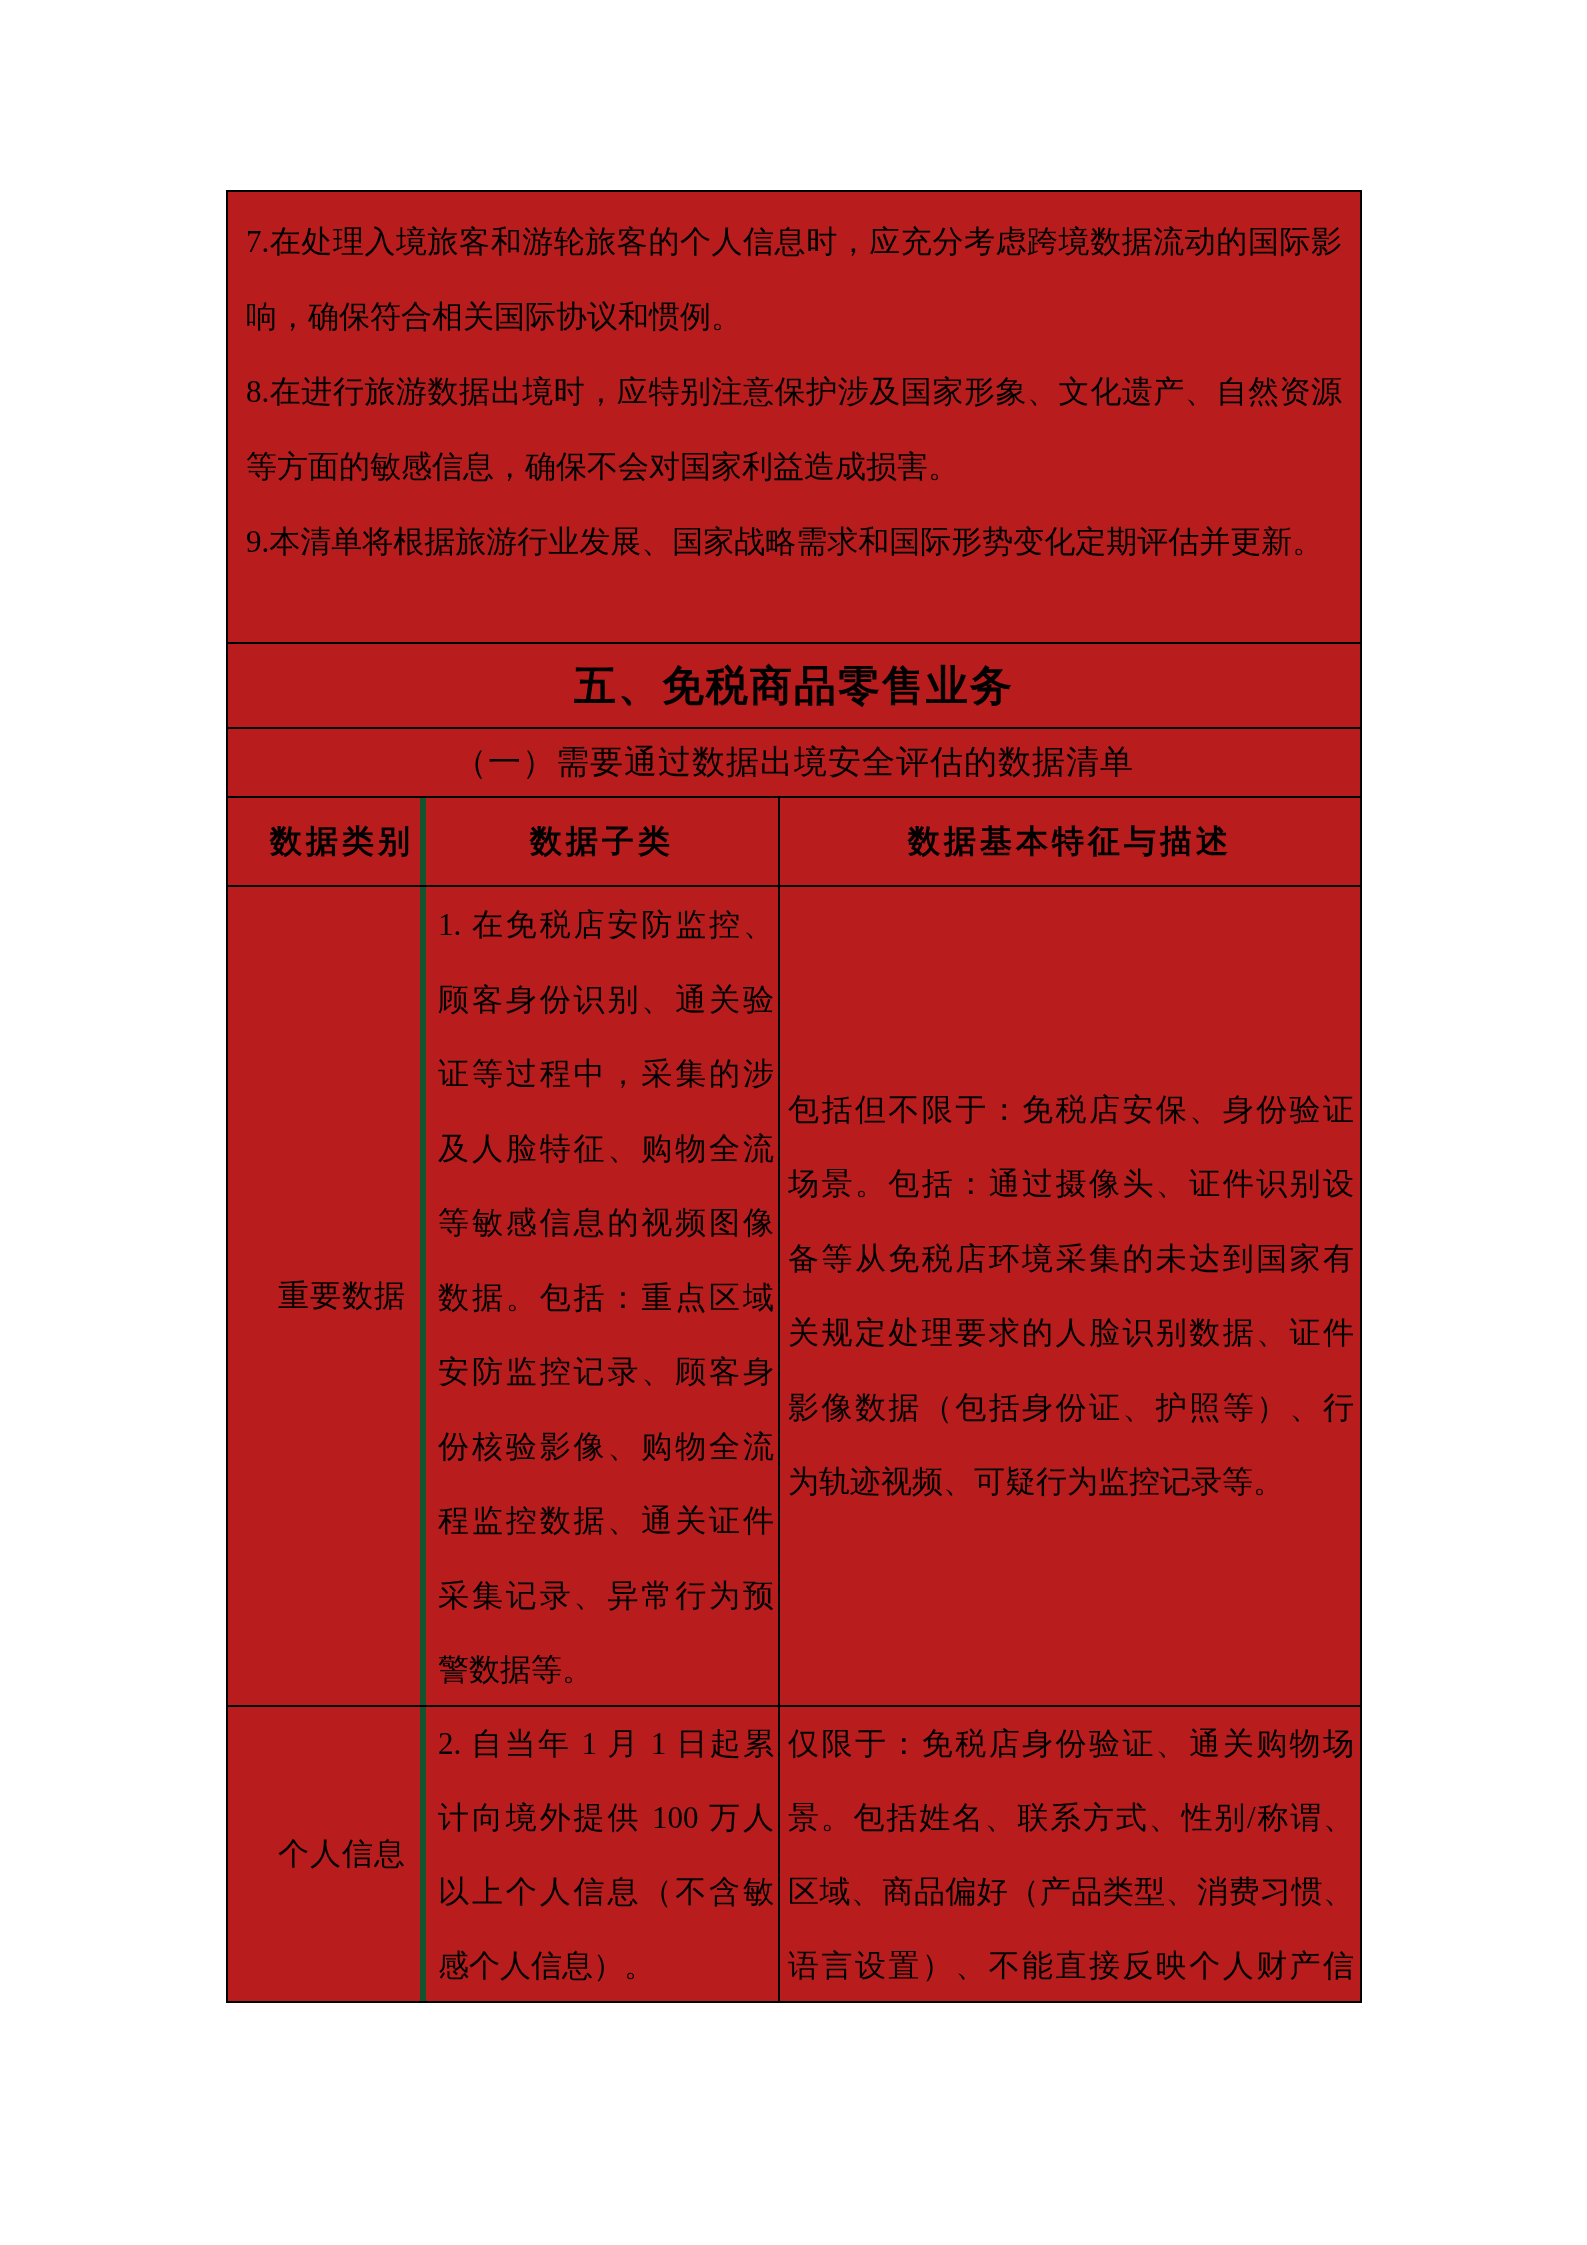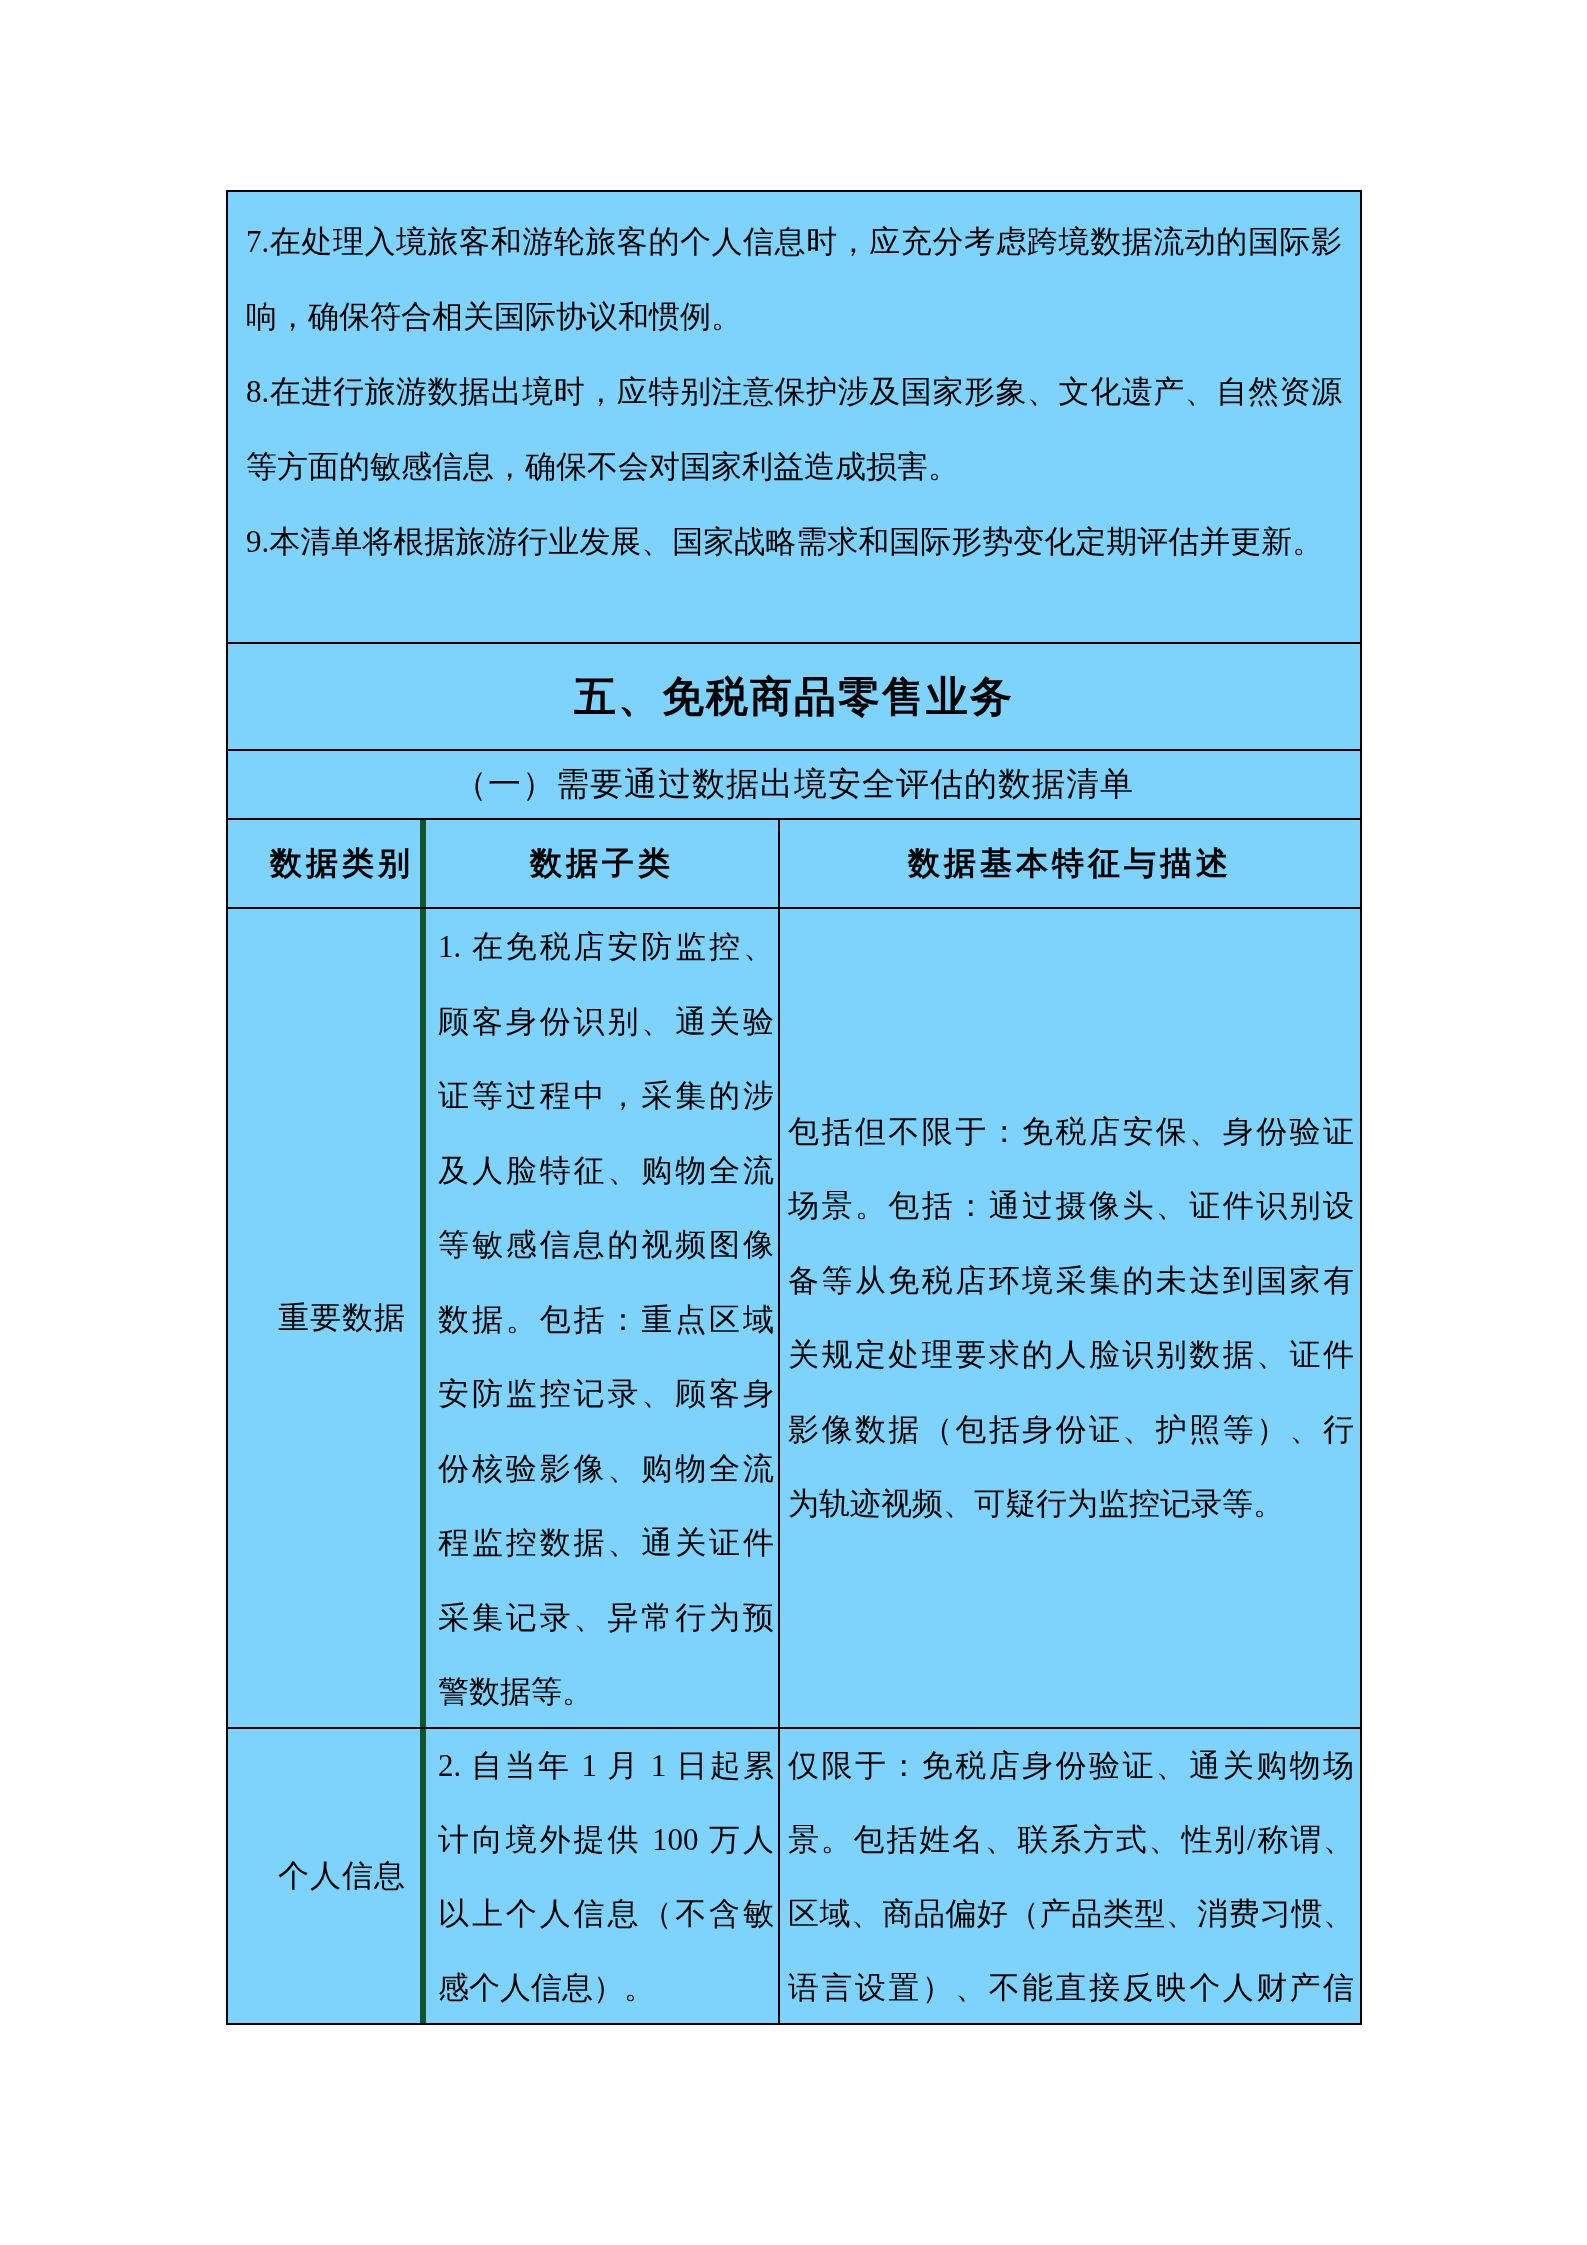--- a/index.html
+++ b/index.html
@@ -3,35 +3,35 @@
 <meta charset="utf-8">
 <style>
   html,body{margin:0;padding:0;}
   body{
     width:1587px;height:2245px;position:relative;background:#ffffff;
     font-family:"Liberation Serif", serif;color:#000;
     -webkit-font-smoothing:antialiased;
   }
   .doc-table{
     position:absolute;left:226px;top:190px;width:1136px;
-    border:2px solid #000;box-sizing:border-box;background:#7dd3fc;text-align:center;
+    border:2px solid #000;box-sizing:border-box;background:#b91c1c;text-align:center;
   }
   .trow{box-sizing:border-box;}
   .trow + .trow{border-top:2px solid #000;}
 
   
   .para-cell{height:450px;padding:12px 18px 0 18px;overflow:hidden;}
   .para-cell .lines > div{
     font-size:31px;line-height:75px;white-space:nowrap;overflow:hidden;
     text-align-last:justify;
   }
   .para-cell .lines:not(.cont) > div:last-child{text-align-last:left;}
 
   
-  .title-row{height:107px;display:flex;align-items:center;justify-content:center;}
+  .title-row{height:85px;display:flex;align-items:center;justify-content:center;}
   .title-row .t{
     font-family:"Liberation Sans", sans-serif;font-weight:700;font-size:42px;
     letter-spacing:2px;
   }
   .subtitle-row{height:69px;display:flex;align-items:center;justify-content:center;}
   .subtitle-row .t{font-size:33px;letter-spacing:1px;}
 
   
   .grid{display:flex;align-items:stretch;}
   .grid .c1{width:192px;flex:0 0 192px;padding-left:36px;}

